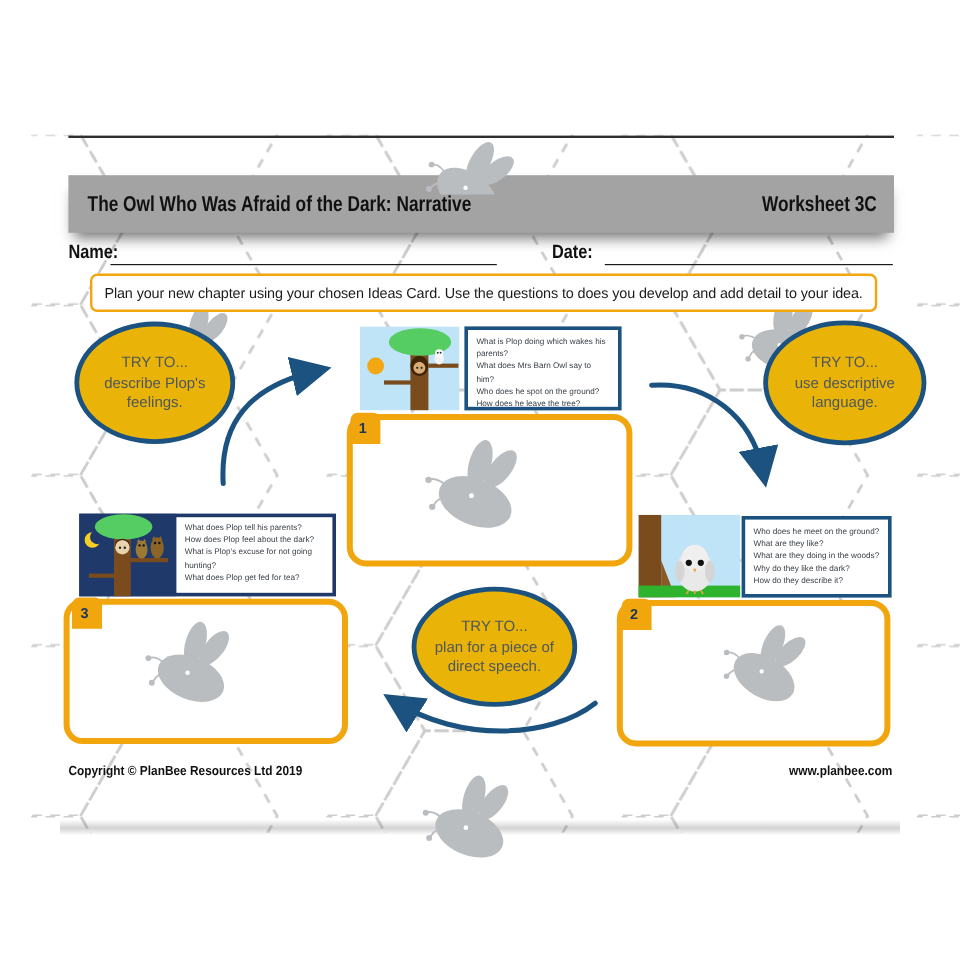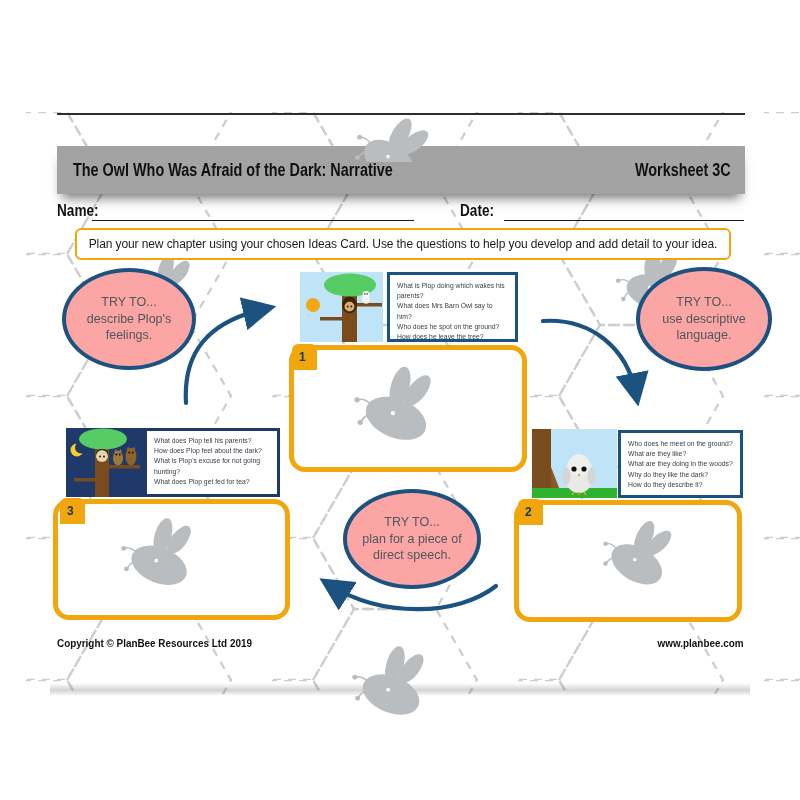--- a/index.html
+++ b/index.html
@@ -18,21 +18,21 @@
   #header-title{font-size:18px;transform:scaleX(.8);transform-origin:left center;margin-left:16px;white-space:nowrap;}
   #header-worksheet{font-size:18px;transform:scaleX(.8);transform-origin:right center;margin-right:14px;white-space:nowrap;}
   
   .fieldlabel{font-size:16px;font-weight:800;color:#111;transform:scaleX(.85);transform-origin:left center;z-index:2;}
   .fieldline{height:0;border-bottom:1.6px solid #1a1a1a;z-index:2;}
   
   #instruction-box{left:75px;top:228px;width:652px;height:28px;background:#fff;border:2.5px solid #F2A60E;
     border-radius:6px;z-index:2;display:flex;align-items:center;justify-content:center;}
   #instruction-box span{font-size:12px;letter-spacing:-.1px;color:#1c1c1c;}
   
-  .bubble{border:4px solid #1B5280;border-radius:50%;background:#fca5a5;z-index:2;
+  .bubble{border:4px solid #1B5280;border-radius:50%;background:#eab308;z-index:2;
     display:flex;align-items:center;justify-content:center;text-align:center;
     font-size:12.5px;line-height:1.35;color:#4e575e;white-space:pre-line;}
   #bubble-left{left:62px;top:268px;width:126px;height:94px;}
   #bubble-right{left:636px;top:267px;width:128px;height:96px;}
   #bubble-center{left:343px;top:489px;width:130px;height:92px;}
   
   .scene{z-index:2;}
   .qbox{background:#fff;border:3px solid #1B5280;z-index:2;box-sizing:border-box;padding:6px 6px 4px 7px;}
   .qbox .q-line{font-size:6.8px;line-height:1.5;color:#3a4148;}
   #card3-panel{left:66px;top:428px;width:214px;height:69px;background:#20396b;z-index:2;display:flex;box-sizing:border-box;}
@@ -100,21 +100,21 @@
 <svg class="abs bee" style="left:345px;top:640px" width="96" height="86" viewBox="0 0 100 90">
     <use href="#bee-shape"></use>
   </svg>
 
 <div class="abs fieldlabel" style="left:57px;top:202px">Name:</div>
 <div class="abs fieldline" style="left:92px;top:220px;width:322px"></div>
 <div class="abs fieldlabel" style="left:460px;top:202px">Date:</div>
 <div class="abs fieldline" style="left:504px;top:220px;width:240px"></div>
 
 <div id="instruction-box" class="abs">
-  <span>Plan your new chapter using your chosen Ideas Card. Use the questions to help you develop and add detail to your idea.</span>
+  <span>Plan your new chapter using your chosen Ideas Card. Use the questions to does you develop and add detail to your idea.</span>
 </div>
 
 <div id="bubble-left" class="abs bubble">TRY TO...
 describe Plop's
 feelings.</div>
 <div id="bubble-right" class="abs bubble">TRY TO...
 use descriptive
 language.</div>
 <div id="bubble-center" class="abs bubble">TRY TO...
 plan for a piece of

